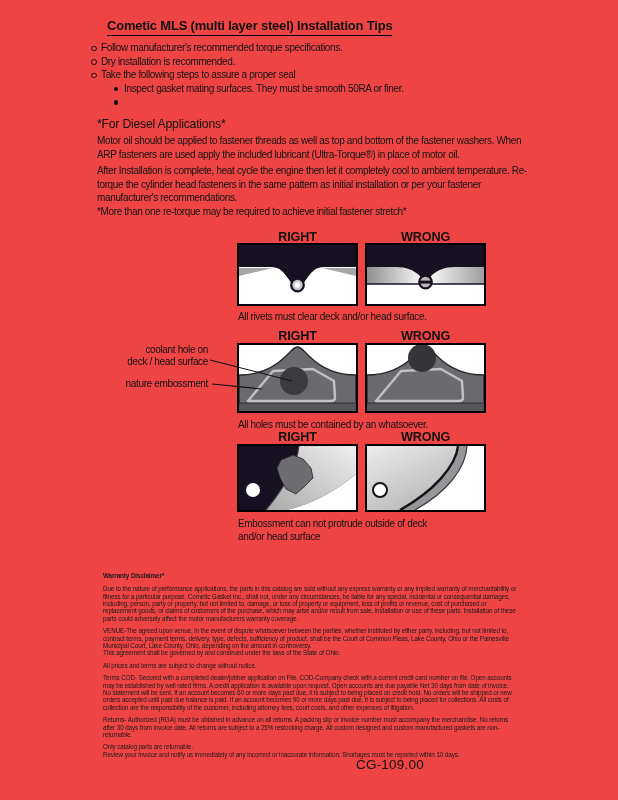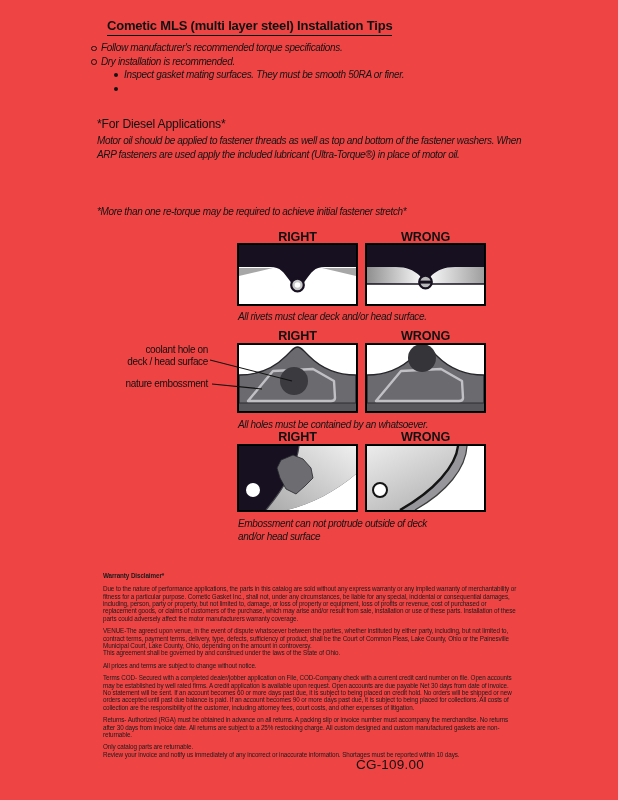--- a/index.html
+++ b/index.html
@@ -5,21 +5,21 @@
   html,body { margin:0; padding:0; background:#fff; }
   .page {
     position:relative; width:618px; height:800px; background:#ef4444;
     font-family:"Liberation Sans", sans-serif; color:#111; overflow:hidden;padding-left:23px;
   }
   .title {
     position:absolute; left:107px; top:18px;
     font-size:13px; font-weight:bold; letter-spacing:-0.2px;
     border-bottom:1.6px solid #000; padding-bottom:2px; display:inline-block;
   }
-  .body-text { font-size:10px; letter-spacing:-0.35px; line-height:13.6px; color:#131313;font-style:italic; }
+  .body-text { font-size:10px; letter-spacing:-0.35px; line-height:13.6px; color:#131313; }
   .bullets { position:absolute; left:90px; top:41px; width:440px; }
   .b-item { position:relative; padding-left:11px; }
   .marker-circle {
     position:absolute; left:1px; top:4.6px; width:3.6px; height:3.6px;
     border:1px solid #131313; border-radius:50%;
   }
   .sub-bullets { margin-left:23px; }
   .marker-dot {
     position:absolute; left:1px; top:5px; width:4.2px; height:4.2px;
     background:#131313; border-radius:50%; border:none;
@@ -49,34 +49,39 @@
   <div class="title">Cometic MLS (multi layer steel) Installation Tips</div>
 
   <div class="bullets body-text">
     <div class="b-item">
       <span class="marker-circle"></span>
       <span>Follow manufacturer's recommended torque specifications.</span>
     </div>
     <div class="b-item">
       <span class="marker-circle"></span>
       <span>Dry installation is recommended.</span>
+    </div>
+    <div class="b-item">
+      <span class="marker-circle"></span>
+      <span>Take the following steps to assure a proper seal</span>
     </div>
     <div class="sub-bullets">
       <div class="b-item">
         <span class="marker-dot"></span>
         <span>Inspect gasket mating surfaces.  They must be smooth 50RA or finer.</span>
       </div>
       <div class="b-item">
         <span class="marker-dot"></span>
       </div>
     </div>
   </div>
 
   <div class="diesel-heading">*For Diesel Applications*</div>
   <div class="para body-text" style="top:134px">Motor oil should be applied to fastener threads as well as top and bottom of the fastener washers. When ARP fasteners are used apply the included lubricant (Ultra-Torque®) in place of motor oil.</div>
+  <div class="para body-text" style="top:164px">After Installation is complete, heat cycle the engine then let it completely cool to ambient temperature. Re-torque the cylinder head fasteners in the same pattern as initial installation or per your fastener manufacturer's recommendations.</div>
   <div class="para body-text" style="top:205px">*More than one re-torque may be required to achieve initial fastener stretch*</div>
 
   <div class="dg-label" style="left:237px; top:230px">RIGHT</div>
   <div class="dg-label" style="left:365px; top:230px">WRONG</div>
 
   <div class="panel" style="left:237px; top:243px; height:63px">
     <svg width="117" height="59" viewBox="0 0 117 59">
       <rect width="117" height="59" fill="#ffffff"></rect>
       <polygon points="0,23 34,23 0,31" fill="#a7a7a7"></polygon>
       <polygon points="117,23 83,23 117,31" fill="#a7a7a7"></polygon>

